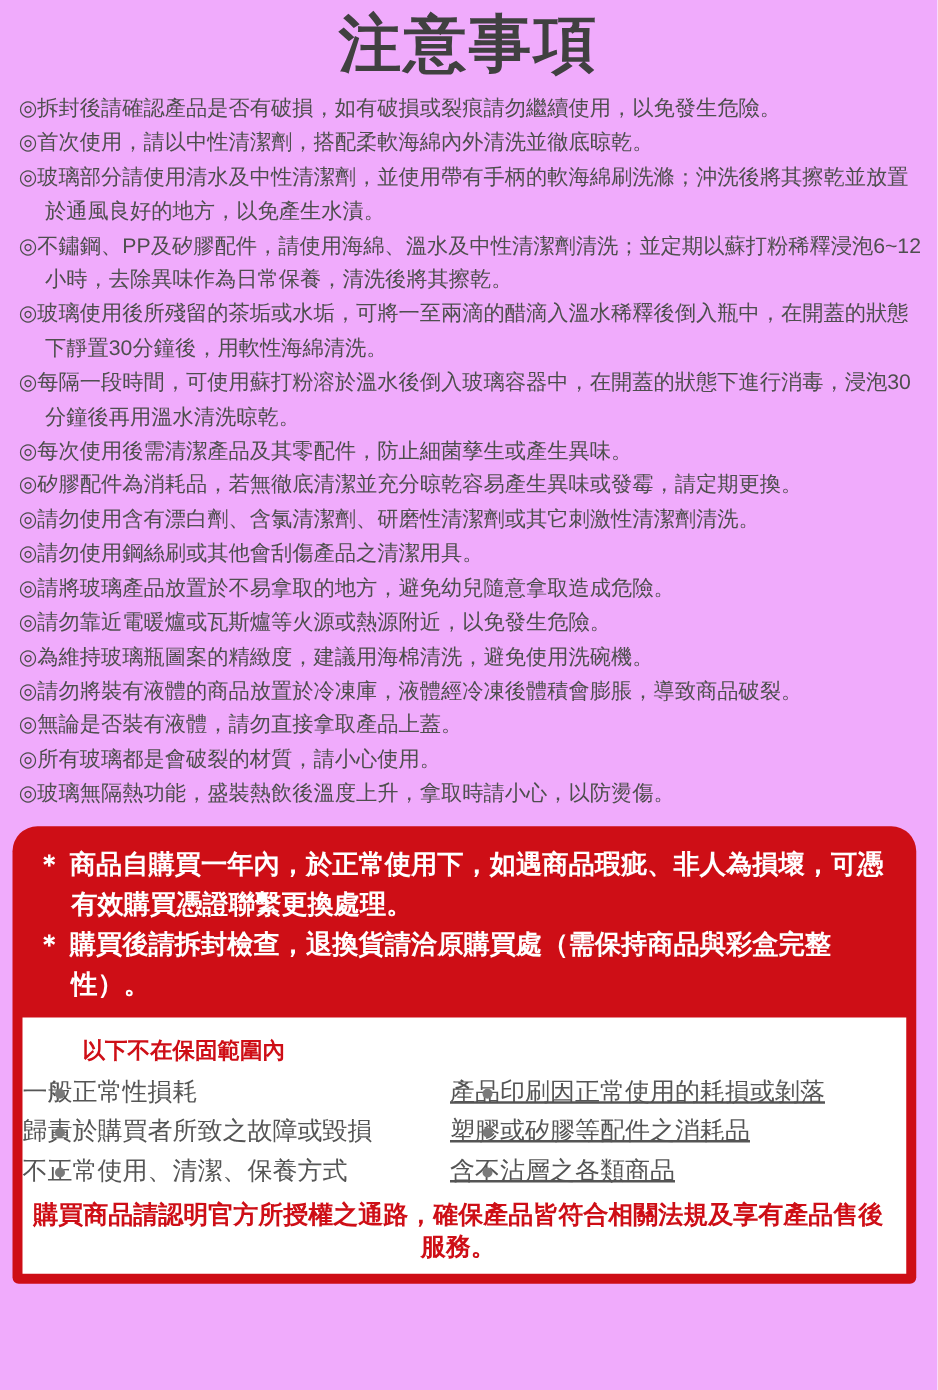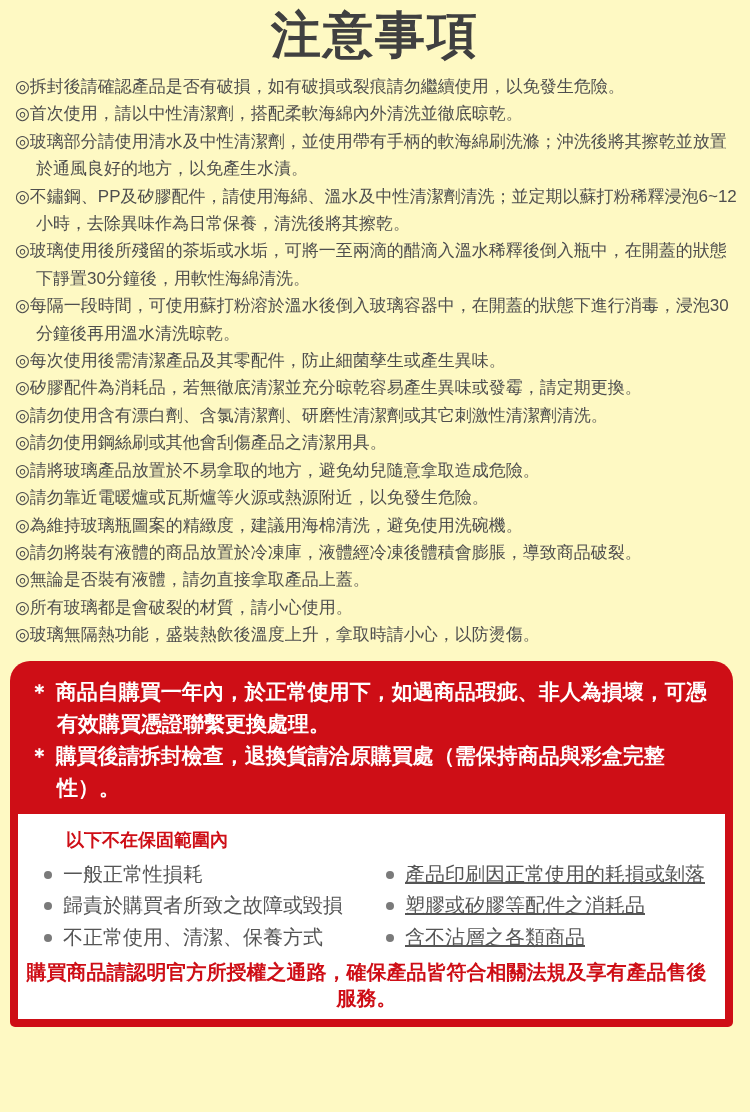--- a/index.html
+++ b/index.html
@@ -2,21 +2,21 @@
 <html><head>
 <meta charset="utf-8">
 <style>
   html, body { margin: 0; padding: 0; background: #ffffff; }
   body {
     width: 750px; height: 1112px;
     font-family: "Liberation Sans", "DejaVu Sans", sans-serif;
     color: #4e4e4e;
     -webkit-font-smoothing: antialiased;
   }
-  .page { width: 750px; height: 1112px; overflow: hidden; background: #fef9c3; }
+  .page { width: 750px; height: 1112px; overflow: hidden; background: #f0abfc; }
 
   .title {
     margin: 6px 0 9px;
     text-align: center;
     font-size: 50px;
     line-height: 58px;
     font-weight: 700;
     letter-spacing: 2px;
     color: #404040;
   }
@@ -69,21 +69,21 @@
   .excl-col {
     list-style: none;
     margin: 0;
     padding: 0;
     font-size: 20px;
     line-height: 31.5px;
     color: #555555;
   }
   .excl-col.left { flex: 0 0 342px; }
   .excl-col.right { flex: 1 1 auto; text-decoration: underline; }
-  .excl-col li { position: relative; padding-left: 45px; }
+  .excl-col li { position: relative; }
   .excl-col li::before {
     content: "";
     position: absolute;
     left: 26px; top: 12px;
     width: 8px; height: 8px;
     border-radius: 50%;
     background: #7a7a7a;
   }
   .footer-note {
     margin: 6px 0 2px;

